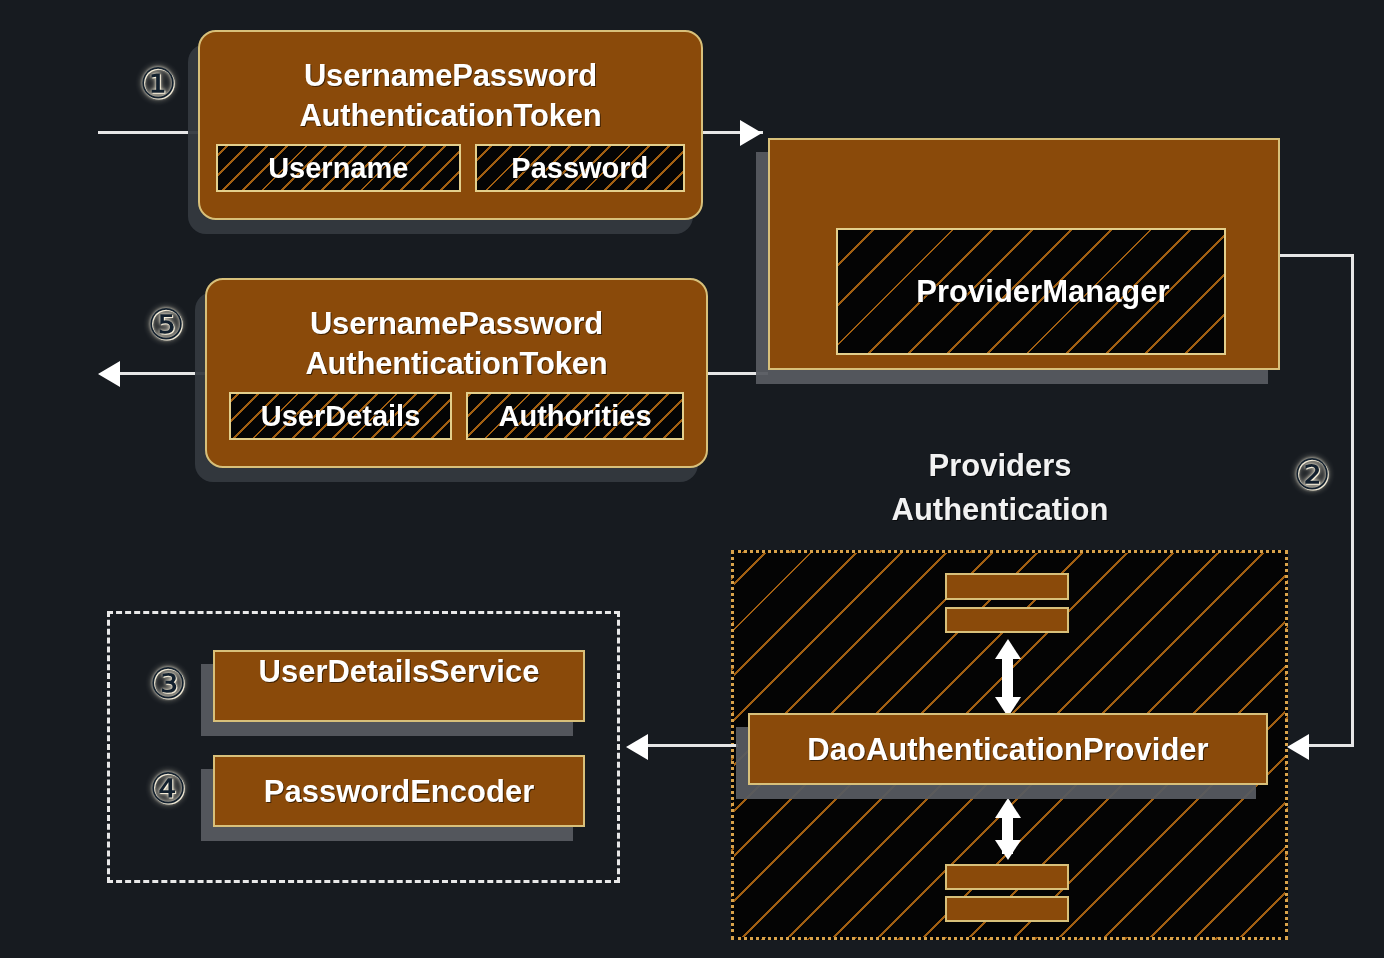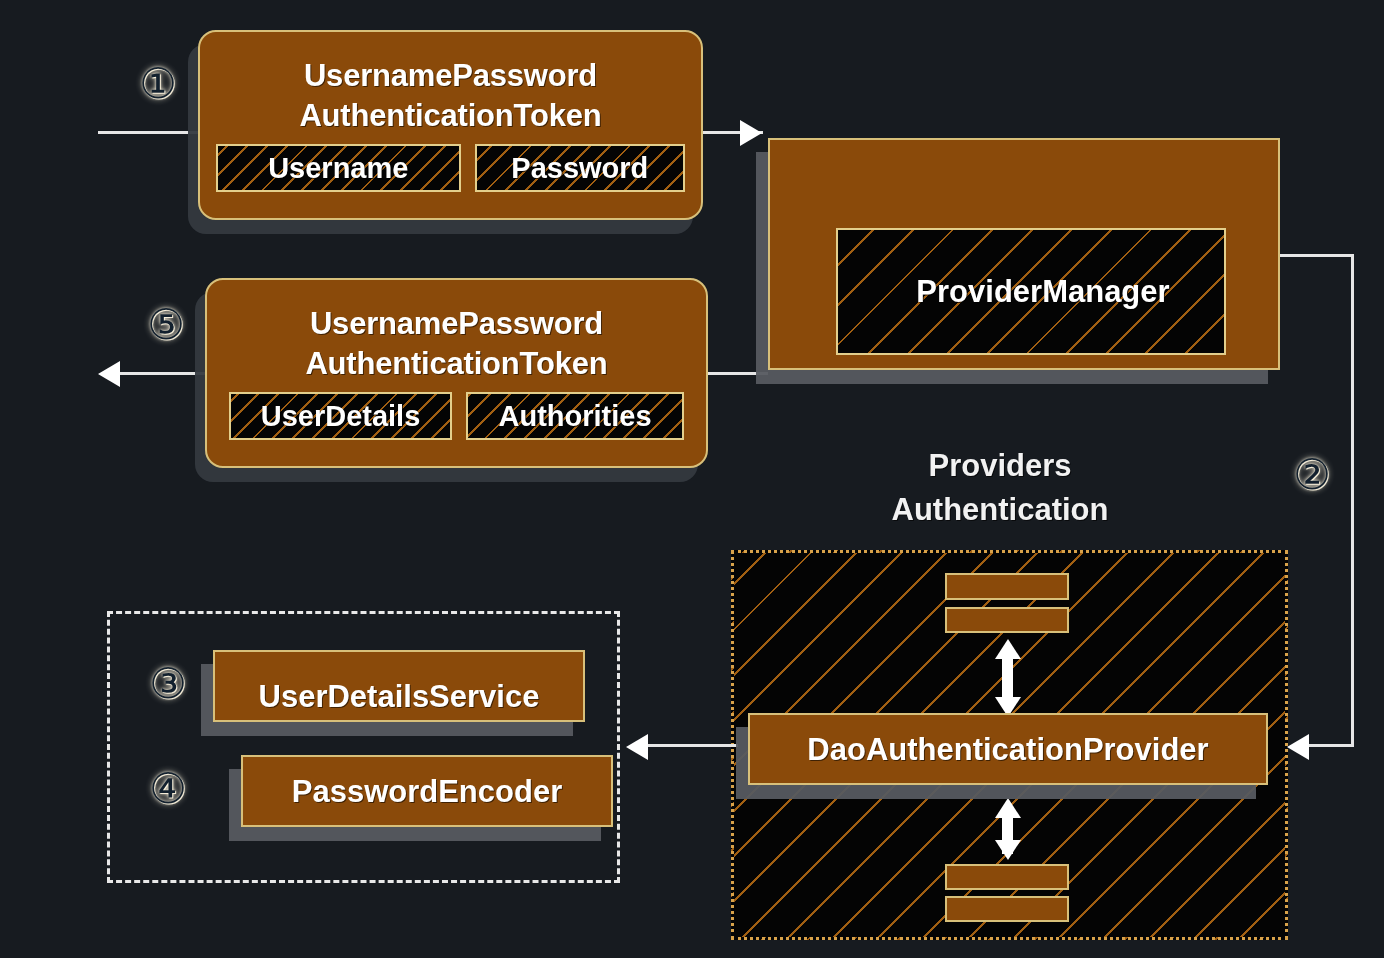--- a/index.html
+++ b/index.html
@@ -276,20 +276,20 @@
 
   <div class="h-line" style="left:648px; top:744px; width:90px;"></div>
   <div class="arrow-left" style="left:626px; top:734px;"></div>
 
   <div class="dashed-box" style="left:107px; top:611px; width:513px; height:272px;"></div>
 
   <div class="step" style="left:148px; top:664px;">③</div>
   <div class="step" style="left:148px; top:769px;">④</div>
 
   <div class="rect-card shadowed" style="left:213px; top:650px; width:372px; height:72px;">
-    <div class="rect-title" style="margin-top:27px;">UserDetailsService</div>
-  </div>
-
-  <div class="rect-card shadowed" style="left:213px; top:755px; width:372px; height:72px;margin-left:28px;">
+    <div class="rect-title" style="margin-top:2px;">UserDetailsService</div>
+  </div>
+
+  <div class="rect-card shadowed" style="left:213px; top:755px; width:372px; height:72px;">
     <div class="rect-title" style="margin-top:17px;">PasswordEncoder</div>
   </div>
 
 </div>
 
 </body></html>

